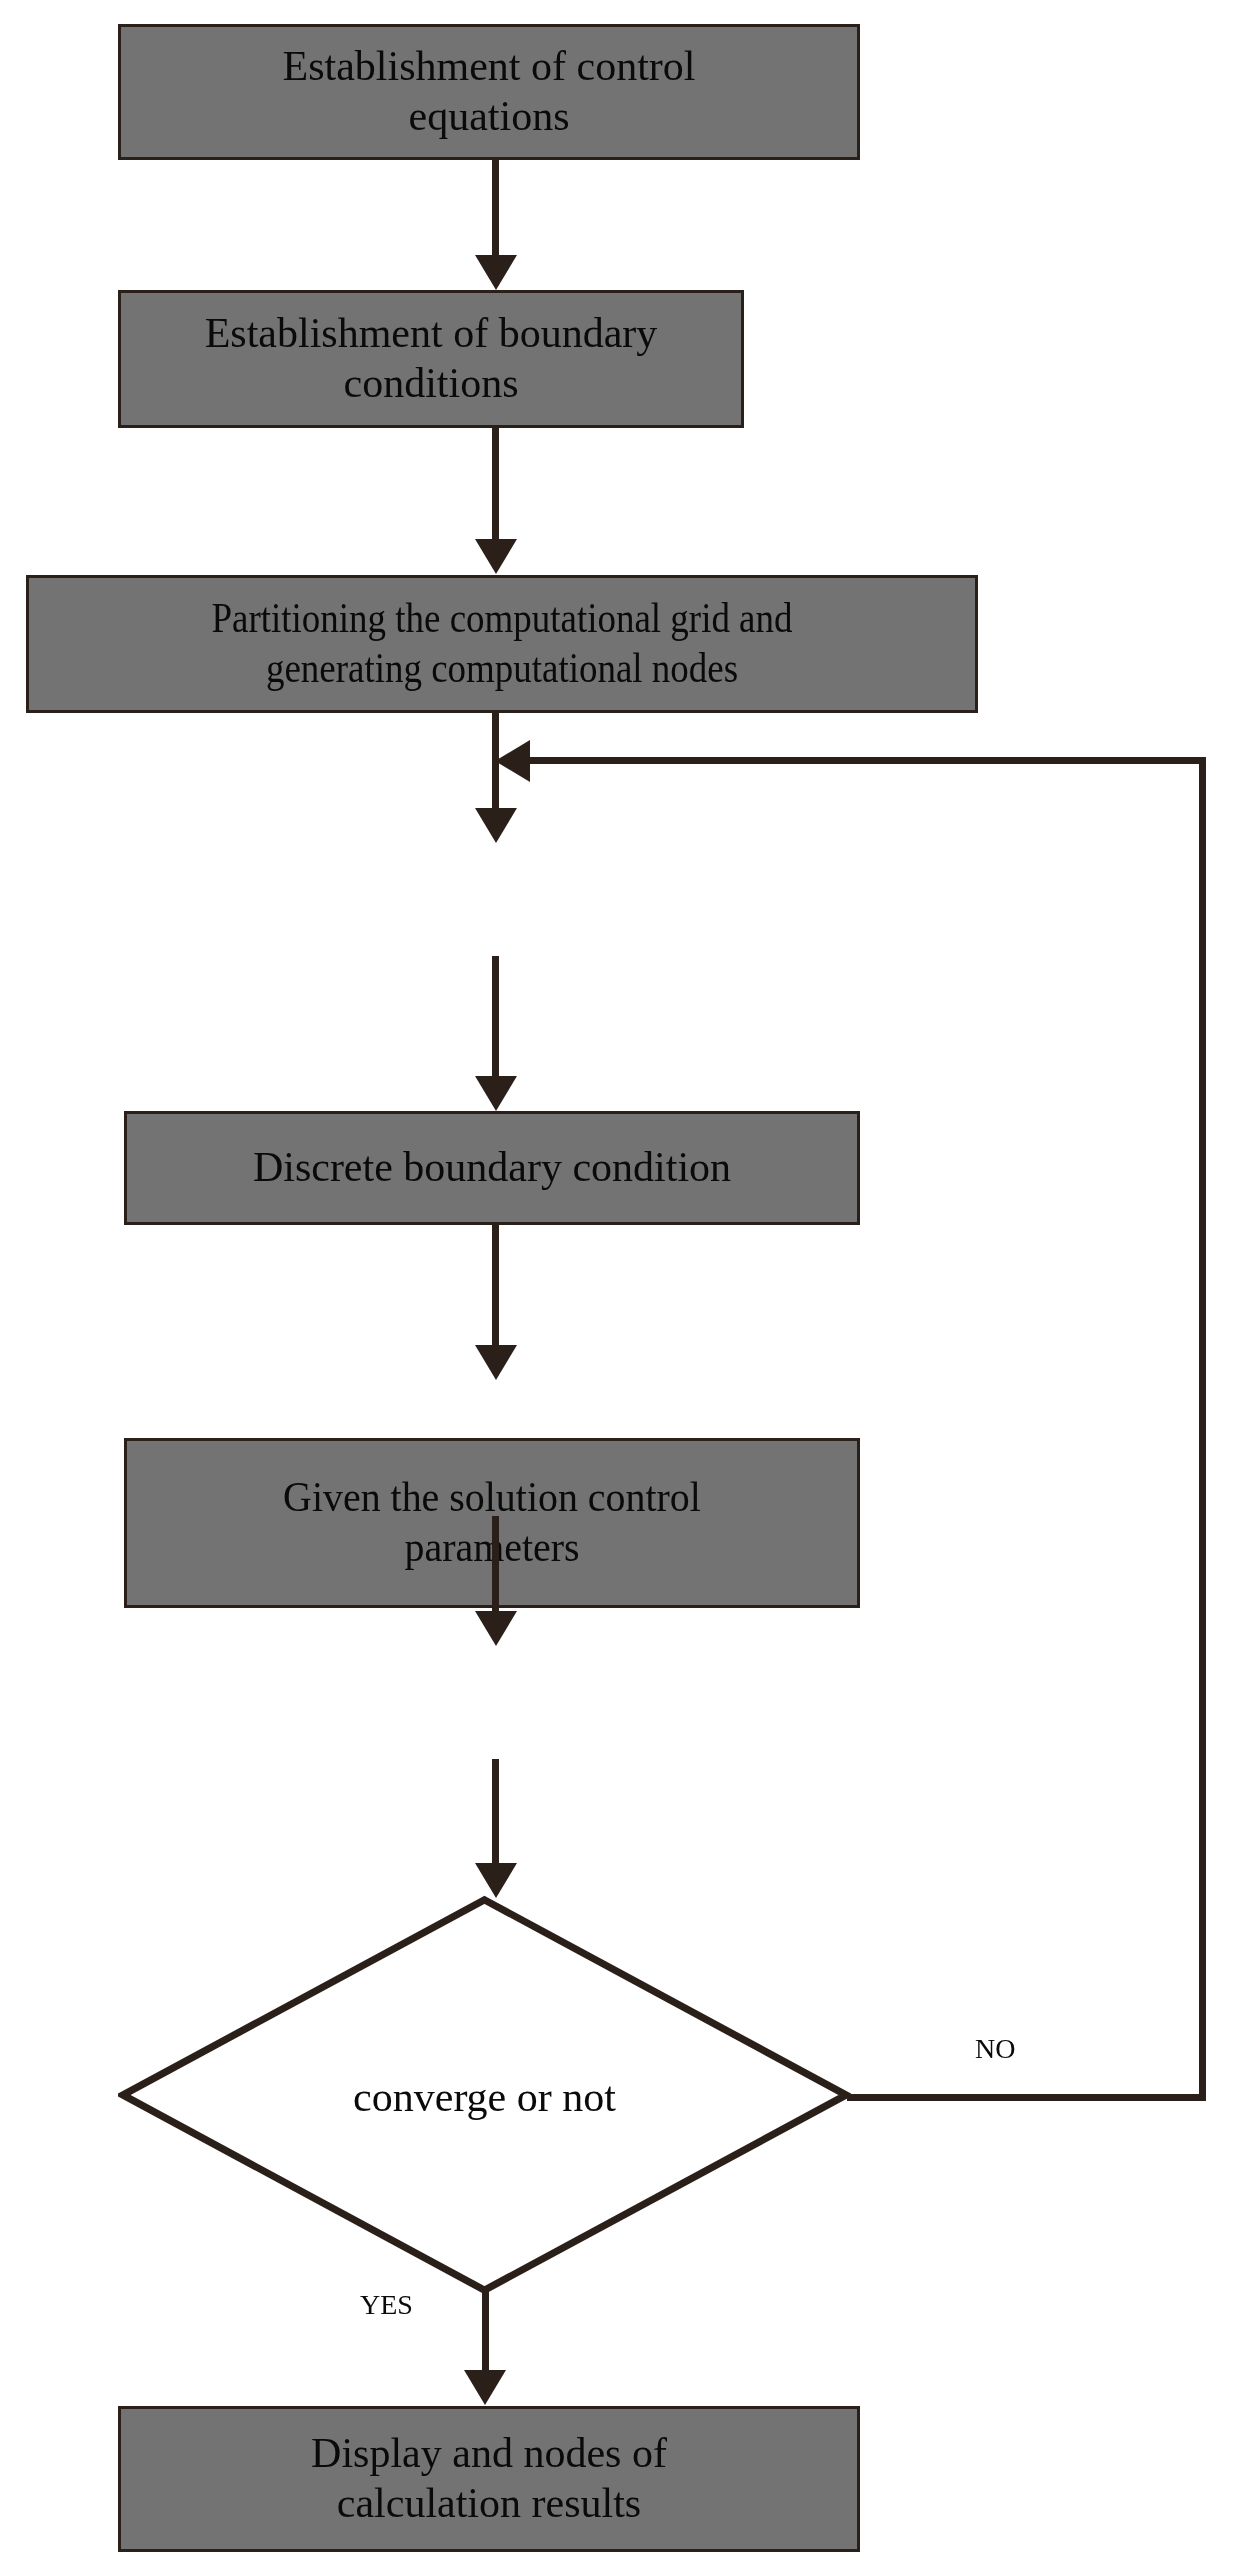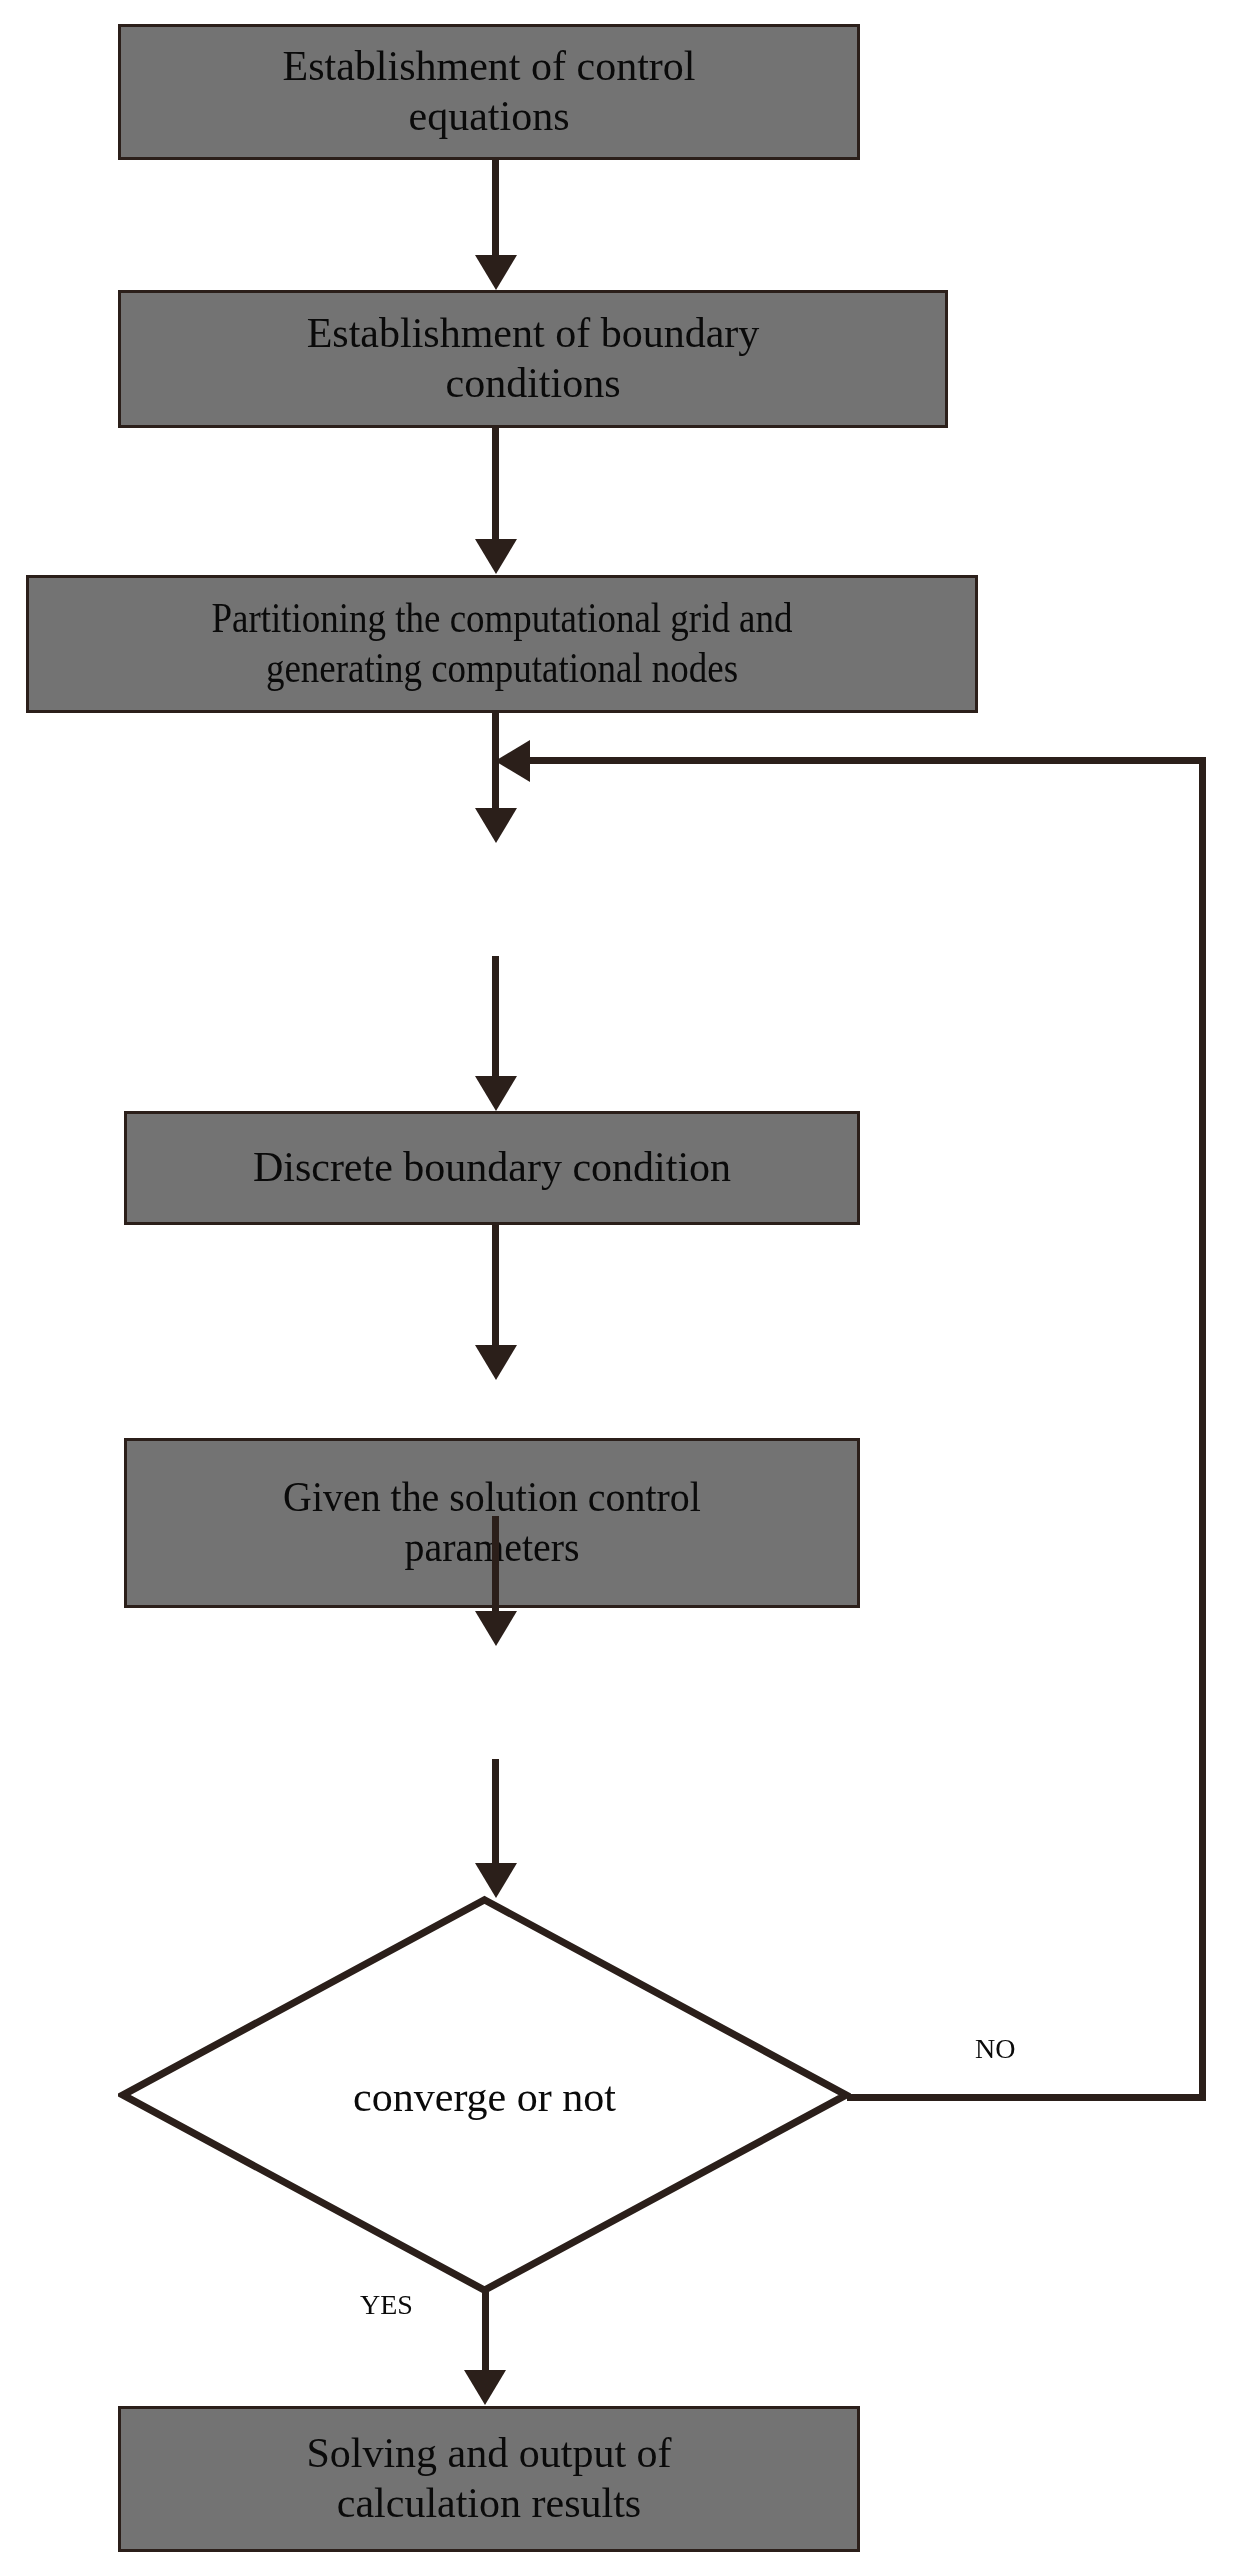--- a/index.html
+++ b/index.html
@@ -108,21 +108,21 @@
   <div class="node-box" id="box-1" style="left:118px; top:24px; width:742px; height:136px;">
     <span class="node-text">
       <span>Establishment of control</span><br>
       <span>equations</span>
     </span>
   </div>
 
   <div class="v-line" style="left:492px; top:160px; width:7.2px; height:98px;"></div>
   <div class="arrow-down" style="left:475px; top:255px;"></div>
 
-  <div class="node-box" id="box-2" style="left:118px; top:290px; width:830px; height:138px;">
+  <div class="node-box" id="box-2" style="left:118px; top:290px; width:626px; height:138px;">
     <span class="node-text">
       <span>Establishment of boundary</span><br>
       <span>conditions</span>
     </span>
   </div>
 
   <div class="v-line" style="left:492px; top:428px; width:7.2px; height:112px;"></div>
   <div class="arrow-down" style="left:475px; top:539px;"></div>
 
   <div class="node-box cond-strong" id="box-3" style="left:25.6px; top:575px; width:952px; height:138px;">
@@ -178,19 +178,19 @@
     </svg>
   </div>
   <div class="diamond-label" style="left:118px; top:2073px; width:733px;">converge or not</div>
 
   <div class="v-line" style="left:482px; top:2289px; width:7.2px; height:83px;"></div>
   <div class="arrow-down" style="left:464px; top:2370px;"></div>
   <div class="branch-label" style="left:360px; top:2289px;">YES</div>
 
   <div class="node-box" id="box-8" style="left:118px; top:2406px; width:742px; height:146px;">
     <span class="node-text">
-      <span>Solving and output of</span><br>
+      <span>Display and nodes of</span><br>
       <span>calculation results</span>
     </span>
   </div>
 
 </div>
 
 
 </body></html>

